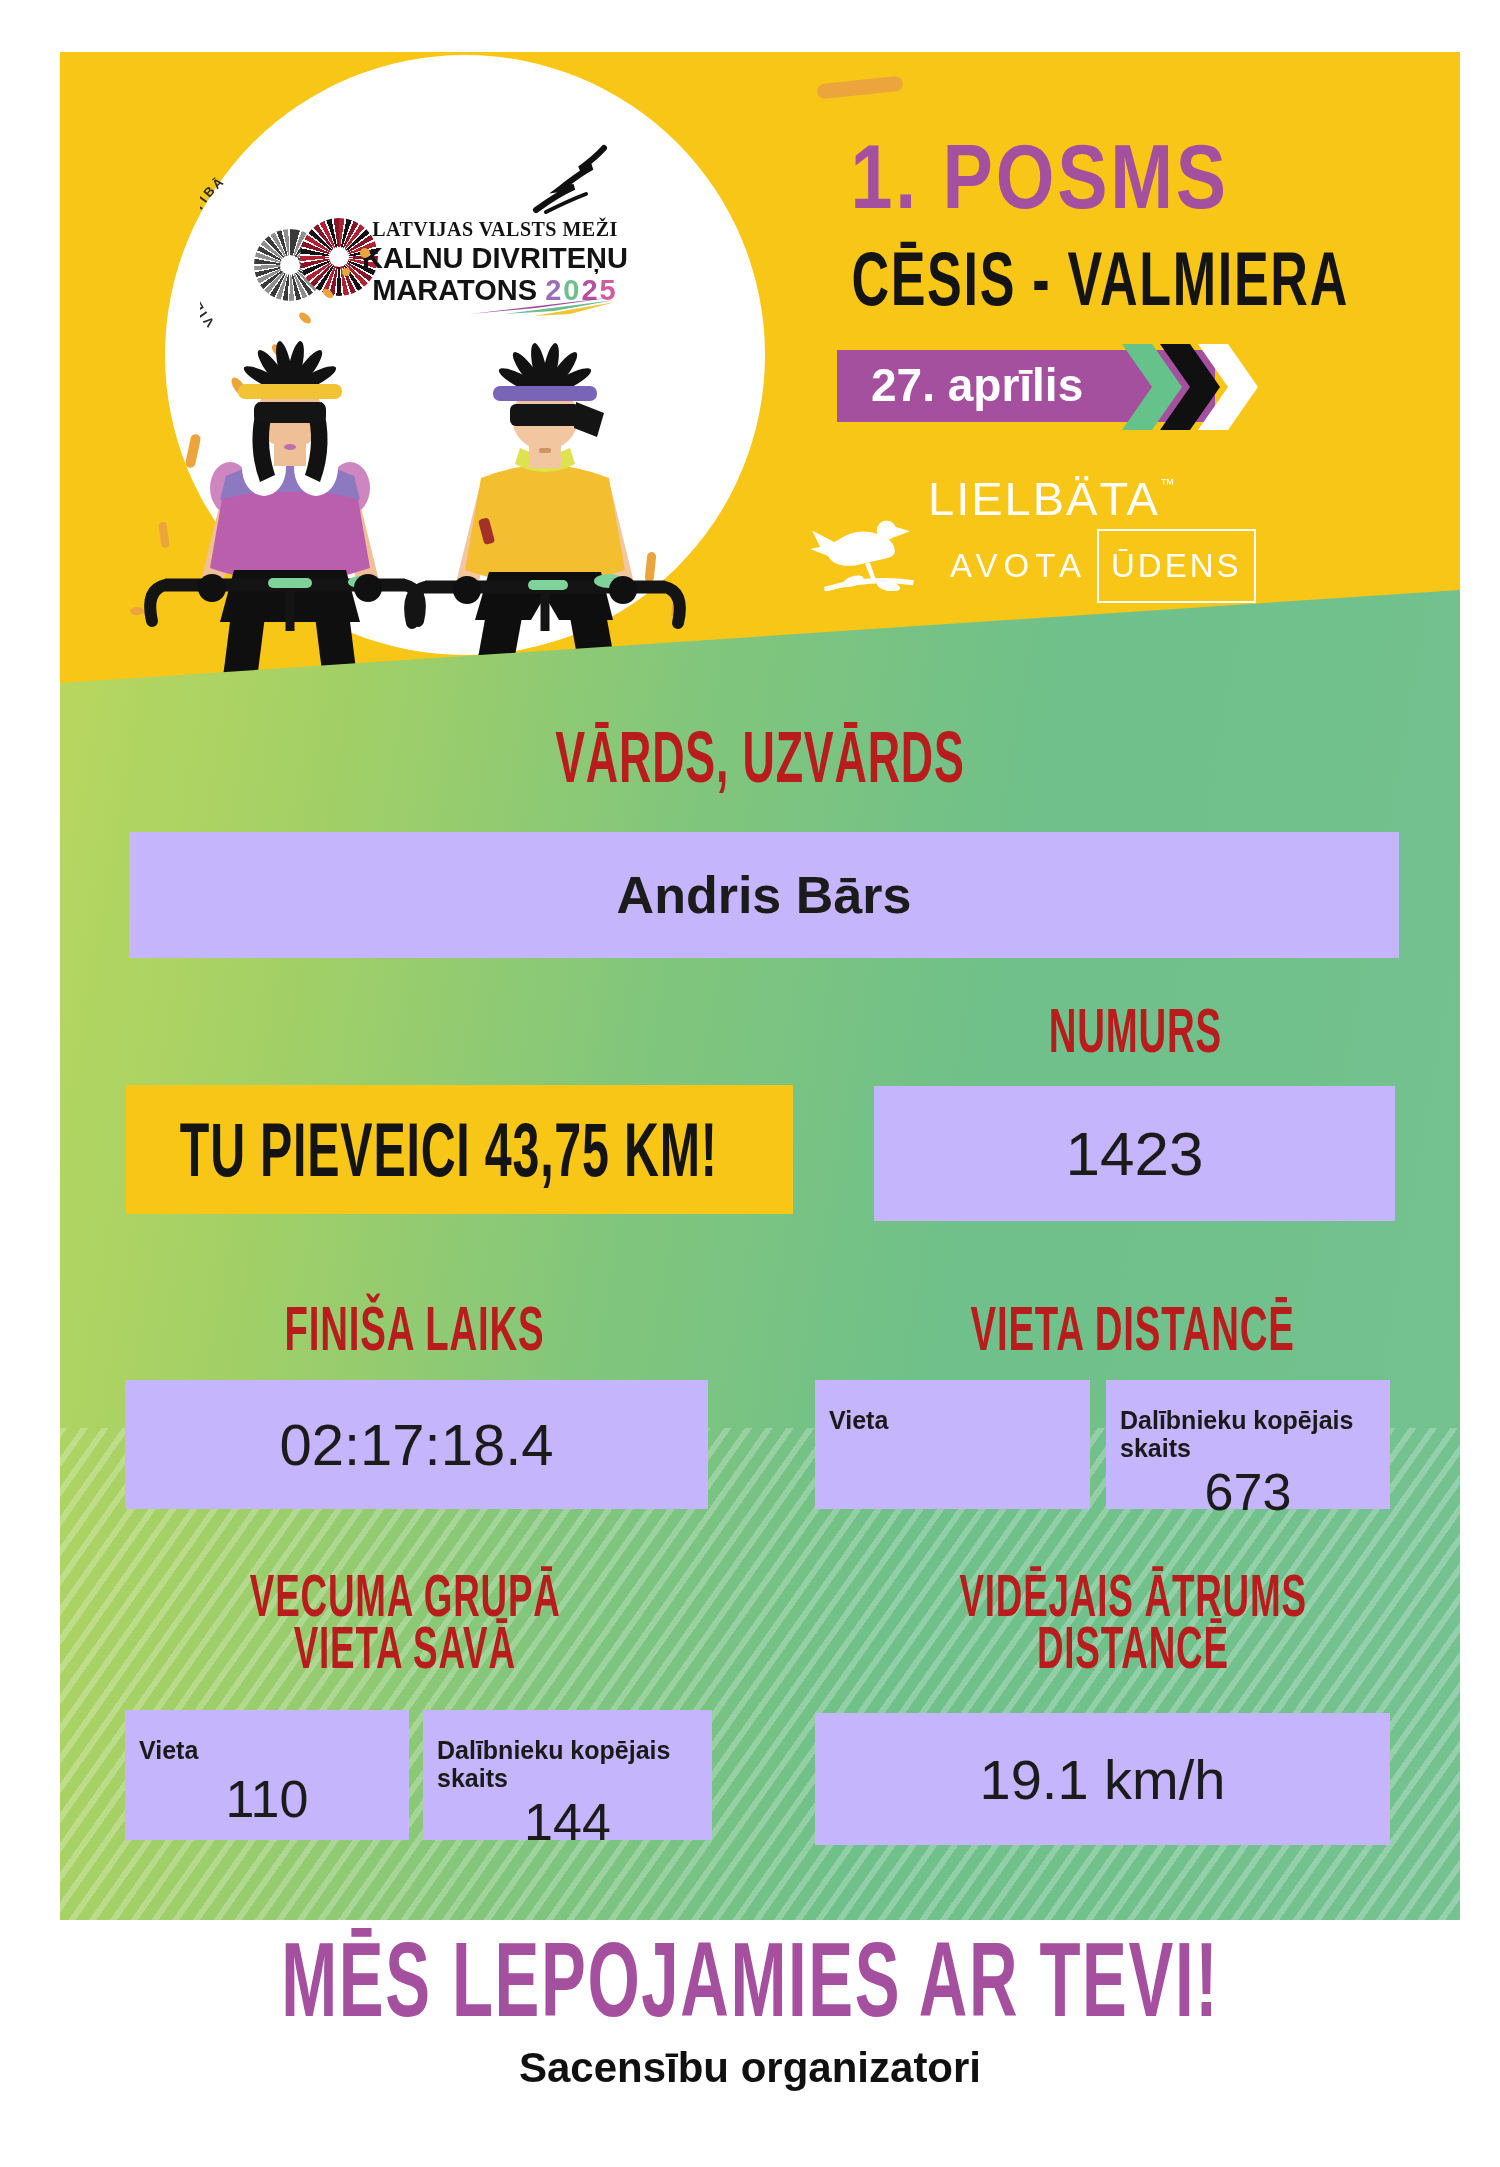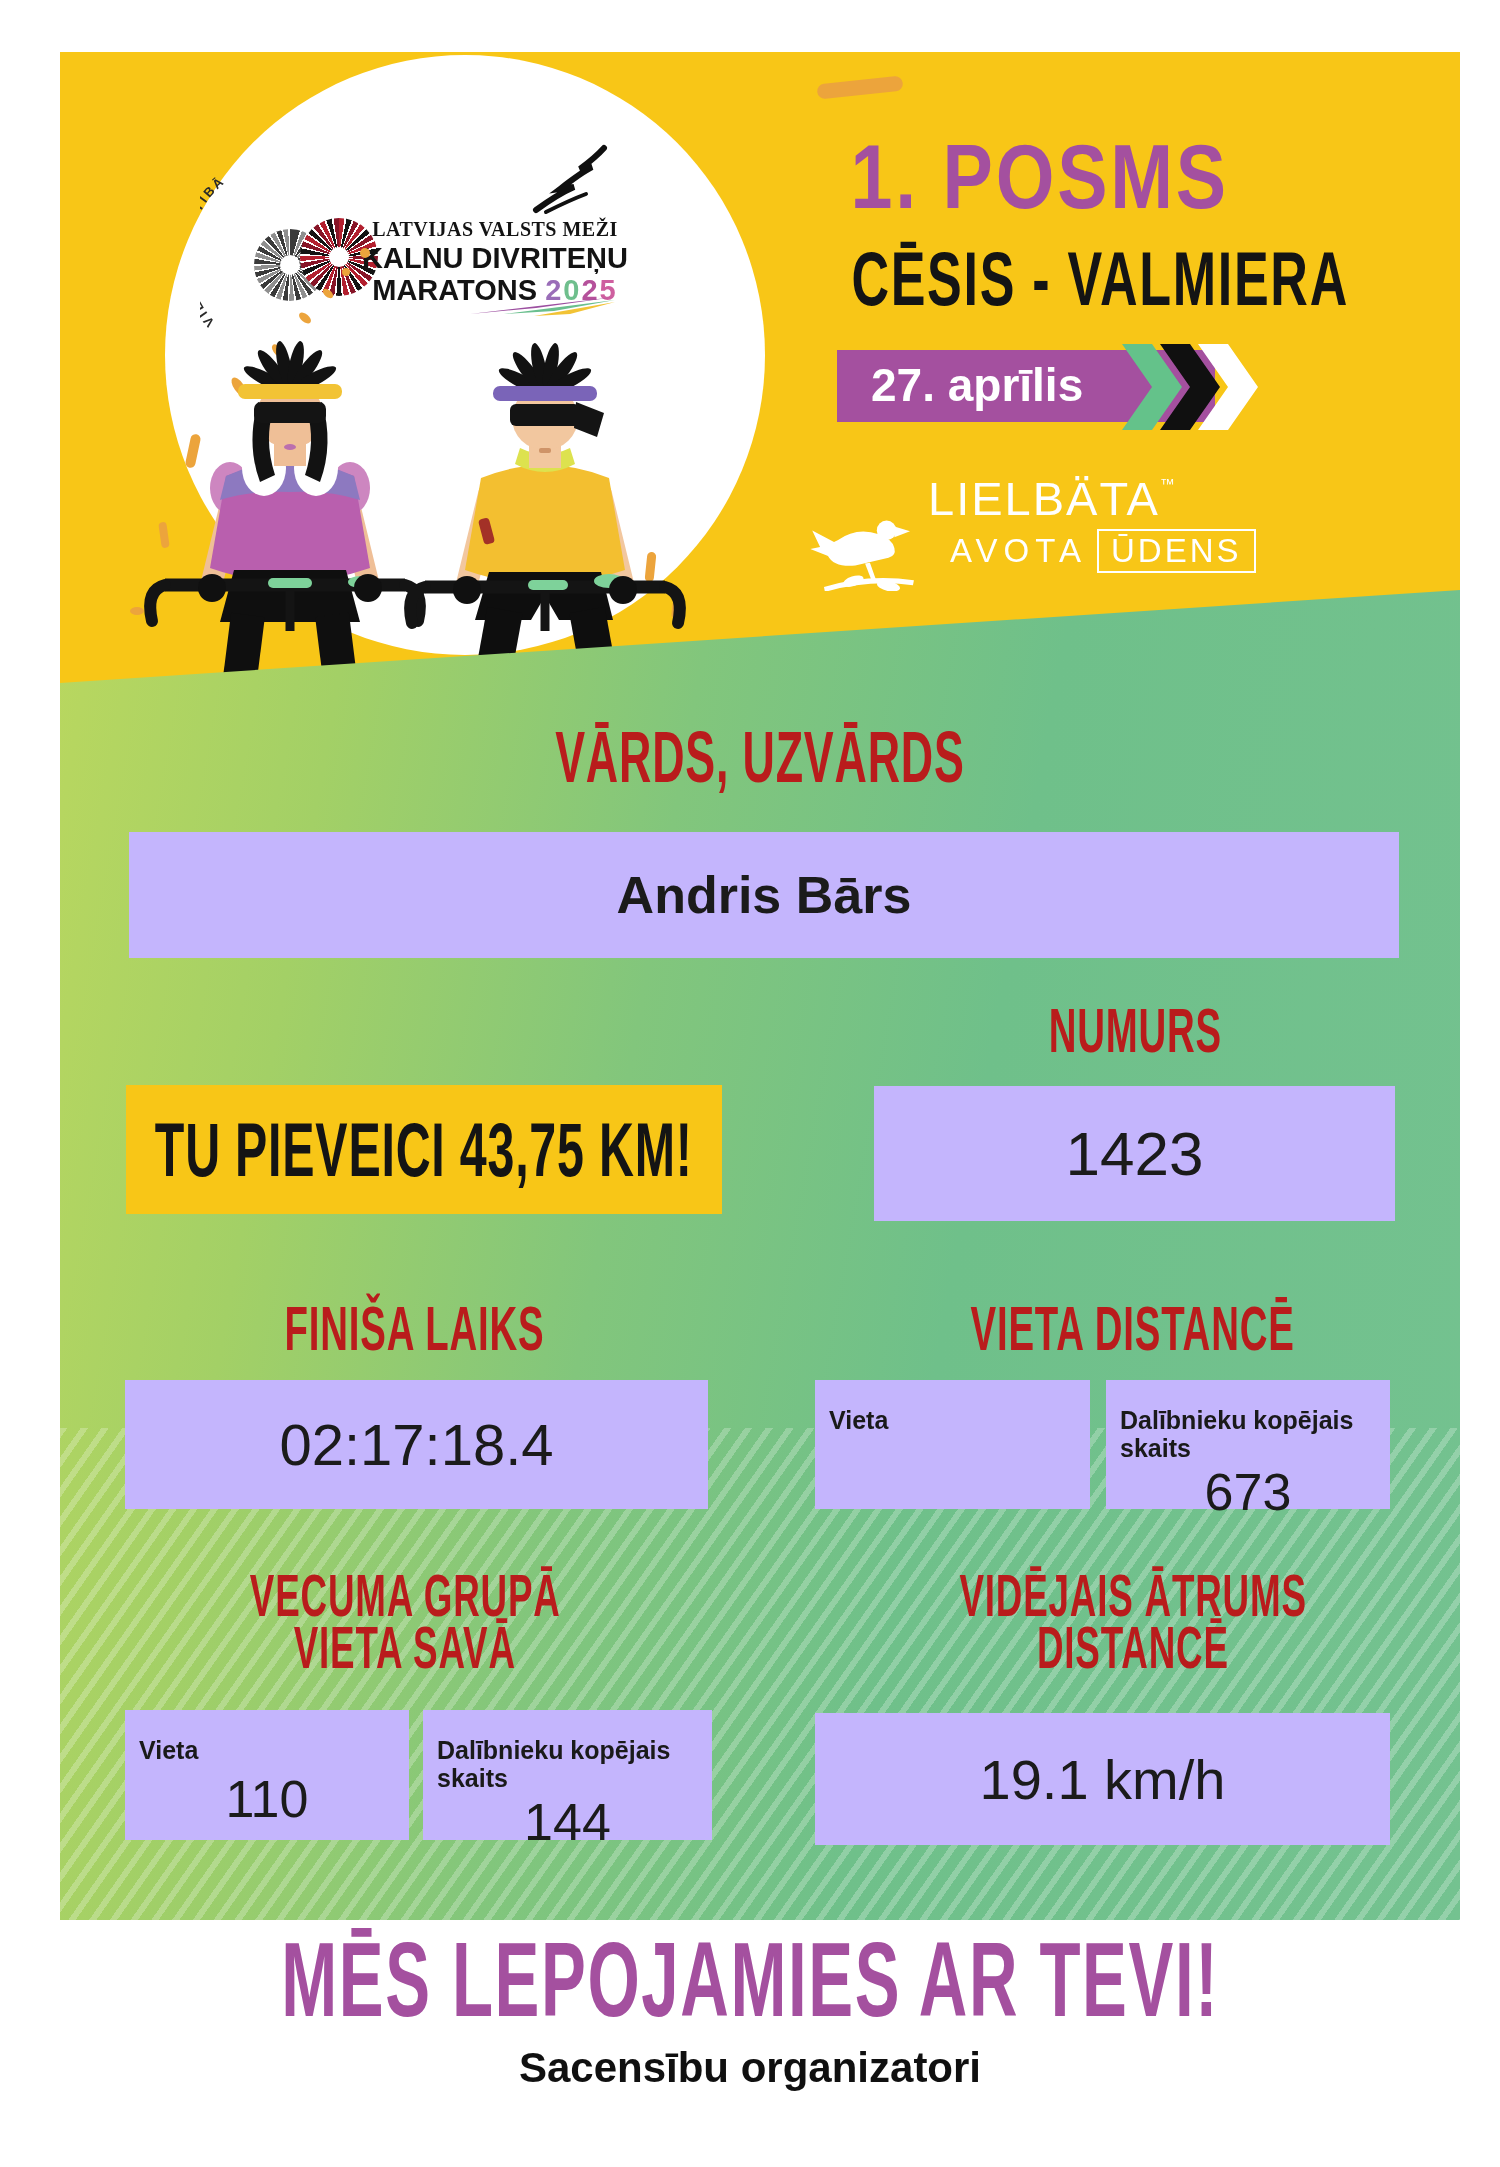--- a/index.html
+++ b/index.html
@@ -70,21 +70,21 @@
   .chev-g { left:1062px; background:#64c28a; }
   .chev-k { left:1100px; background:#101010; }
   .chev-w { left:1138px; background:#ffffff; }
 
   .sponsor { position:absolute; left:740px; top:415px; width:480px; height:170px; color:#ffffff; }
   .sp-bird { position:absolute; left:8px; top:36px; width:118px; height:88px; }
   .sp-name { position:absolute; left:128px; top:4px; font-size:47px; letter-spacing:2px; font-weight:400; white-space:nowrap; }
   .sp-tm { font-size:15px; vertical-align:26px; letter-spacing:0; }
   .sp-sub { position:absolute; left:150px; top:62px; display:flex; align-items:center; }
   .sp-avota { font-size:33px; letter-spacing:6px; }
-  .sp-udens-box { margin-left:10px; border:2.5px solid #ffffff; padding:1px 12px; }
+  .sp-udens-box { margin-left:10px; border:2.5px solid #ffffff; padding:16px 12px; }
   .sp-udens { font-size:33px; letter-spacing:3px; }
 
   
   .green { position:absolute; left:0; top:538px; width:100%; height:1330px; z-index:2;
     clip-path:polygon(0 93px, 100% 0, 100% 100%, 0 100%);
     background:linear-gradient(100deg,#b9d75f 0%,#a3d066 18%,#82c67c 40%,#6fc08a 62%,#74c290 100%); }
   .texture { position:absolute; left:0; top:838px; width:100%; height:492px;
     background:repeating-linear-gradient(125deg, rgba(255,255,255,.24) 0 6px, transparent 6px 17px); }
 
   .fields { position:absolute; left:0; top:0; width:100%; height:100%; z-index:3; }
@@ -104,22 +104,22 @@
   .time-box  { left:65px;  top:1328px; width:583px;  height:129px; font-size:58px; }
   .speed-box { left:755px; top:1661px; width:575px;  height:132px; font-size:56px; }
   .pd-place  { left:755px; top:1328px; width:275px;  height:129px; }
   .pd-total  { left:1046px;top:1328px; width:284px;  height:129px; }
   .ag-place  { left:65px;  top:1658px; width:284px;  height:130px; }
   .ag-total  { left:363px; top:1658px; width:289px;  height:130px; }
   .labeled { padding:26px 14px 6px; display:flex; flex-direction:column; }
   .box-label { font-weight:700; font-size:25px; line-height:1.12; color:#1a1a1a; }
   .box-val { flex:1; display:flex; align-items:center; justify-content:center; font-size:52px; }
 
-  .banner { position:absolute; left:66px; top:1033px; width:596px; height:129px;
-    background:var(--yellow,#f8c617); display:flex; align-items:center; justify-content:center; }
+  .banner { position:absolute; left:66px; top:1033px; width:667px; height:129px;
+    background:var(--yellow,#f8c617); display:flex; align-items:center; justify-content:flex-end; }
   .banner span { display:inline-block; transform:scale(.78,1.22); letter-spacing:1px;
     font-size:62px; font-weight:700; color:#141414; white-space:nowrap; }
 
   
   .footer-1 { position:absolute; left:0; top:1938px; width:1500px; text-align:center;
     color:var(--purple,#a4509f); font-weight:900; font-size:84px; line-height:1; }
   .footer-1 span { display:inline-block; transform:scale(.8,1.25); letter-spacing:2px; white-space:nowrap; }
   .footer-2 { position:absolute; left:0; top:2044px; width:1500px; text-align:center;
     color:#101010; font-weight:700; font-size:42px; }
 </style>

